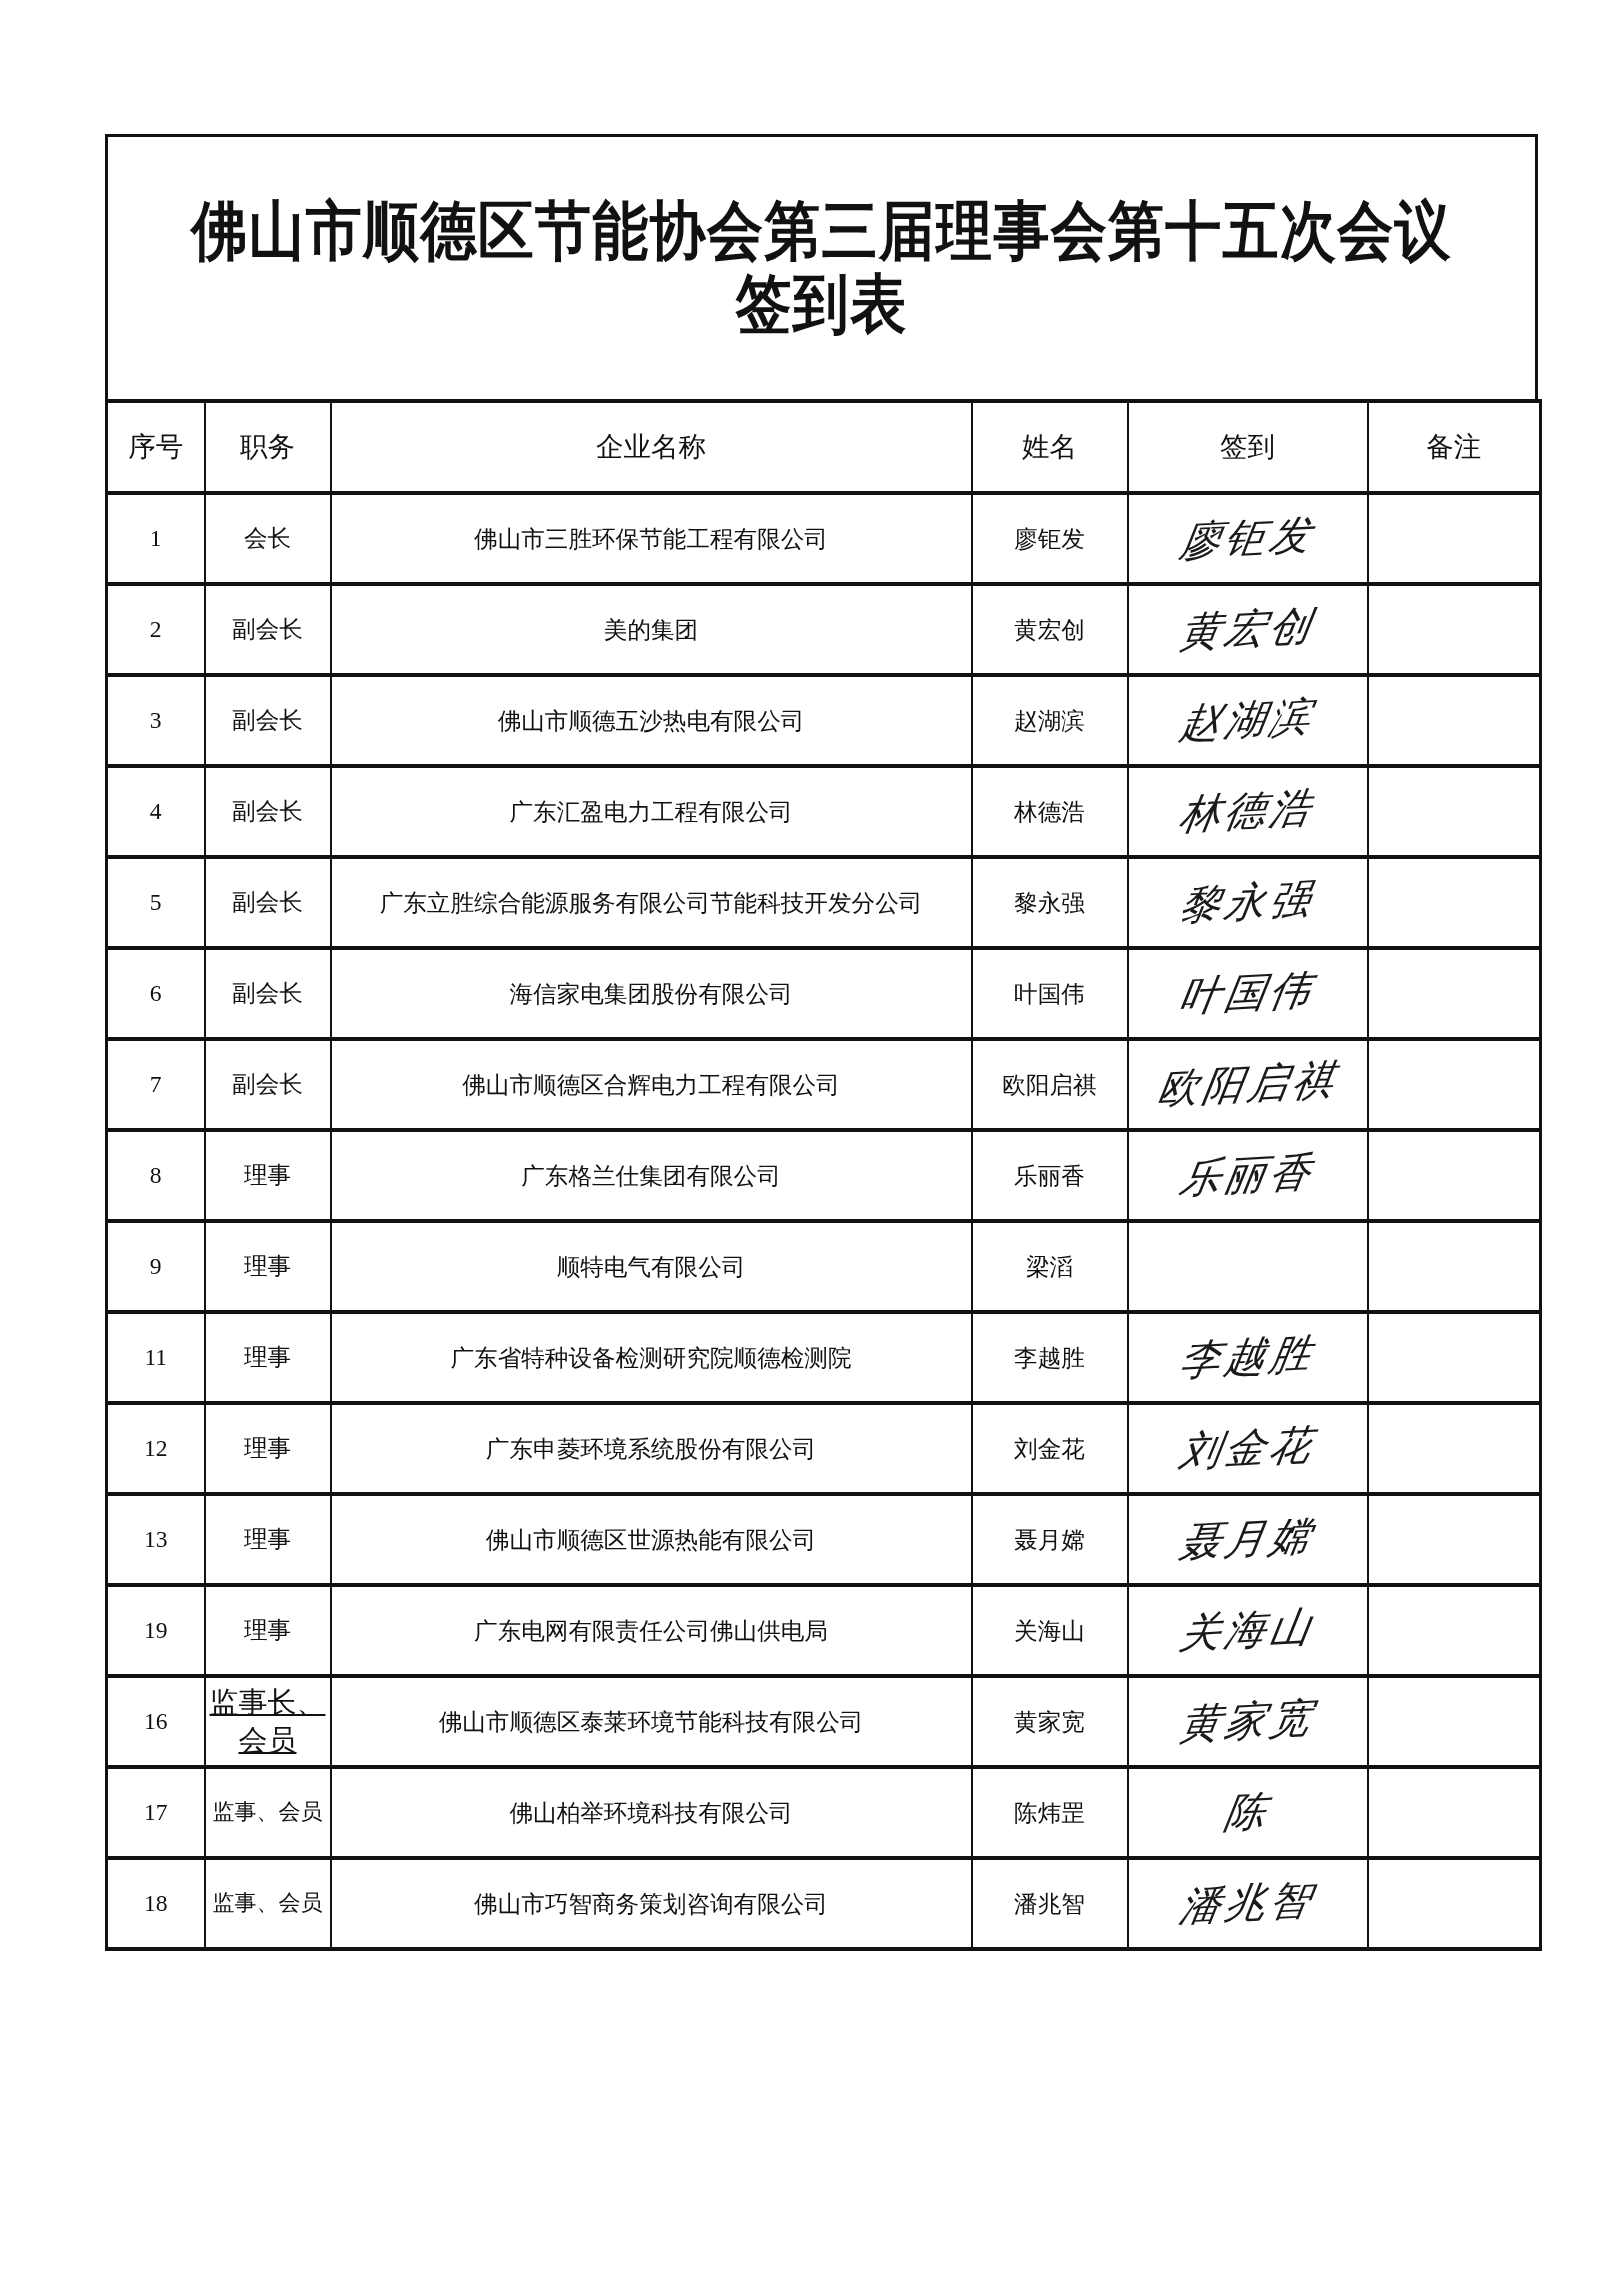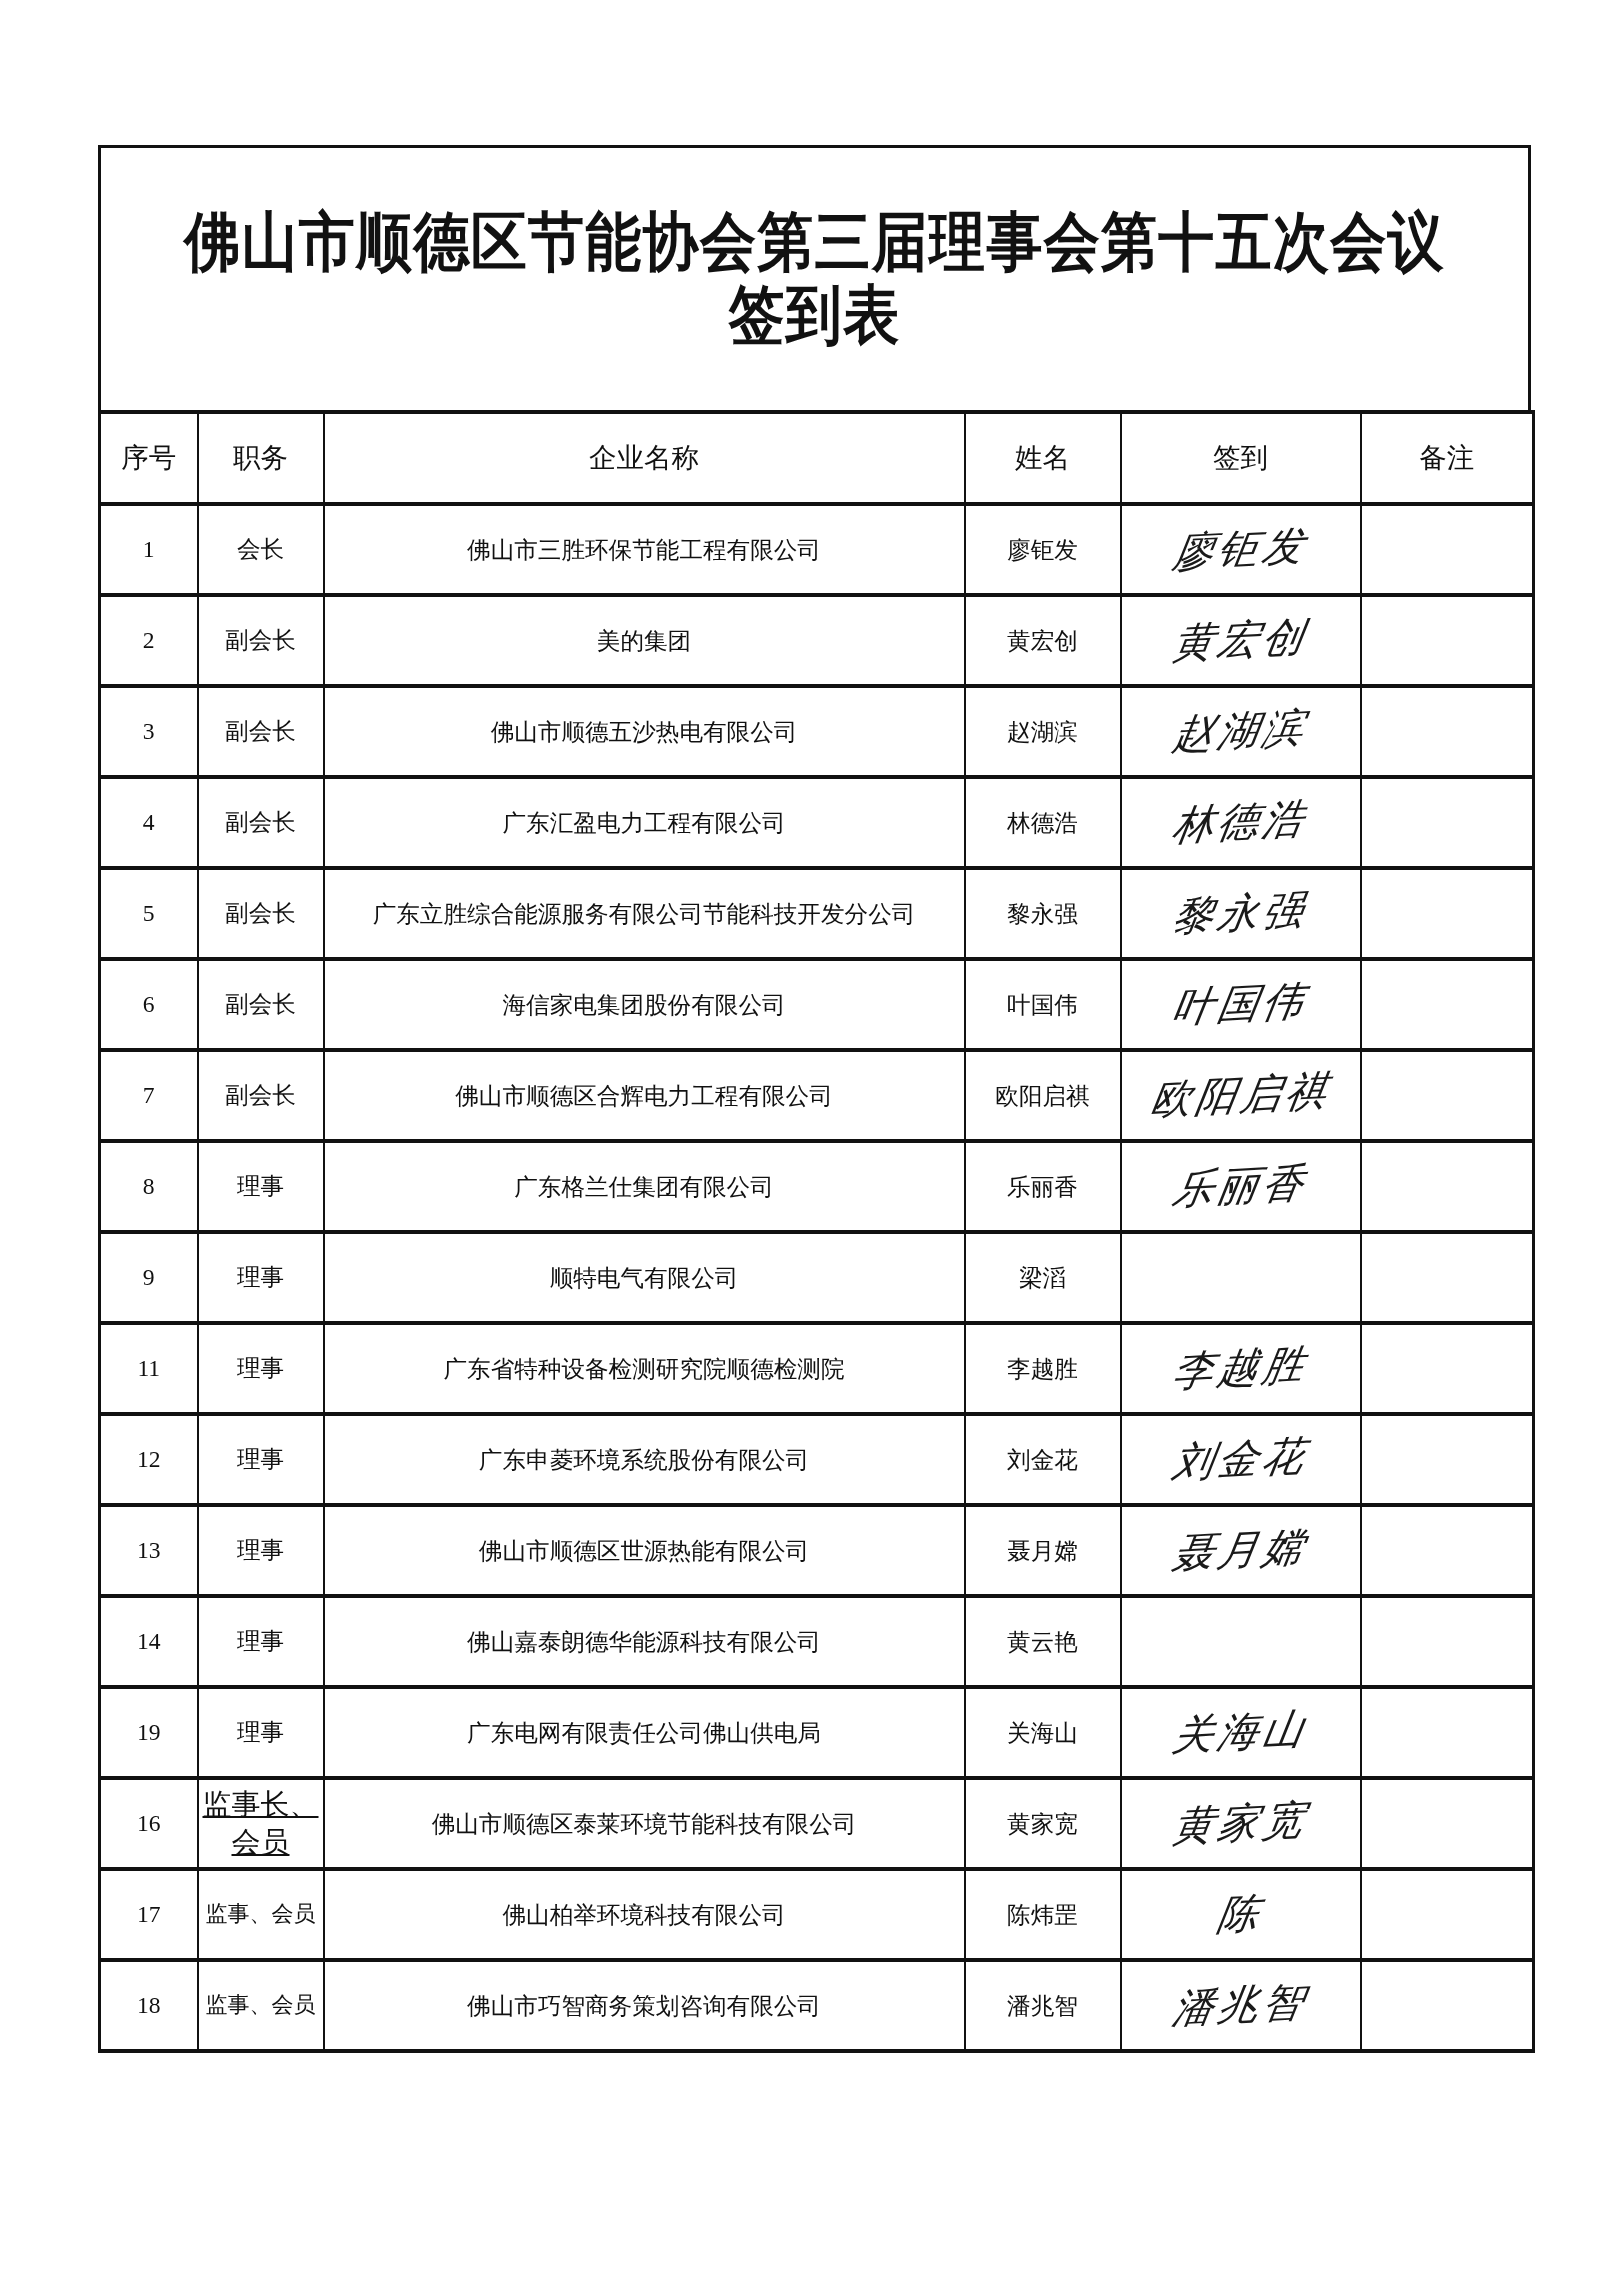--- a/index.html
+++ b/index.html
@@ -1,18 +1,18 @@
 <!DOCTYPE html>
 <html style="font-size:10.5px"><head>
 <meta charset="utf-8">
 <style>
   html, body { margin:0; padding:0; background:#ffffff; }
   body { width:1623px; height:2295px; position:relative; overflow:hidden;
          font-family:"DejaVu Sans", "Liberation Sans", sans-serif; color:#111; }
-  .sheet { position:absolute; left:98px; top:134px; width:1433px;margin-top:11px; }
+  .sheet { position:absolute; left:105px; top:134px; width:1433px; }
   .title-box { border:3.3px solid #111; border-bottom:none; height:262px;
                display:flex; flex-direction:column; align-items:center; justify-content:center; }
   .title-line1 { font-size:56px; font-weight:bold; letter-spacing:1.3px; line-height:1.2; transform:scaleY(1.15); }
   .title-line2 { font-size:56px; font-weight:bold; letter-spacing:1.3px; line-height:1.25; margin-top:5.2px; transform:scaleY(1.15); }
   table { border-collapse:collapse; width:1433px; table-layout:fixed; }
   td, th { border:2px solid #111; text-align:center; vertical-align:middle; padding:0; }
   tr.hdr th { border-top:4.6px solid #111; height:88px; font-weight:normal; font-size:27.5px; }
   tr.row td { border-top:4.6px solid #111; height:87px; font-size:23.6px; }
   tr.row:last-child td { border-bottom:4.6px solid #111; }
   td.num { font-family:"Liberation Serif", serif; font-size:26px; }
@@ -142,28 +142,20 @@
   </tr>
         <tr class="row">
     <td class="num">13</td>
     <td class="role">理事</td>
     <td class="company">佛山市顺德区世源热能有限公司</td>
     <td class="name">聂月嫦</td>
     <td class="sig"><span class="signature">聂月嫦</span></td>
     <td class="note"></td>
   </tr>
         <tr class="row">
-    <td class="num">14</td>
-    <td class="role">理事</td>
-    <td class="company">佛山嘉泰朗德华能源科技有限公司</td>
-    <td class="name">黄云艳</td>
-    <td class="sig"><span class="signature"></span></td>
-    <td class="note"></td>
-  </tr>
-        <tr class="row">
     <td class="num">19</td>
     <td class="role">理事</td>
     <td class="company">广东电网有限责任公司佛山供电局</td>
     <td class="name">关海山</td>
     <td class="sig"><span class="signature">关海山</span></td>
     <td class="note"></td>
   </tr>
         <tr class="row">
     <td class="num">16</td>
     <td class="role" style="font-size: 29px; text-decoration: underline;">监事长、会员</td>

